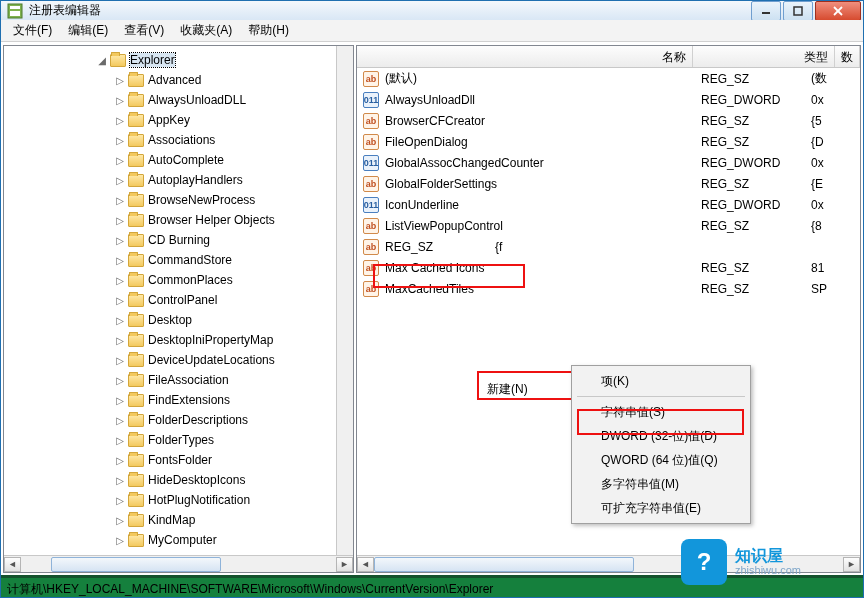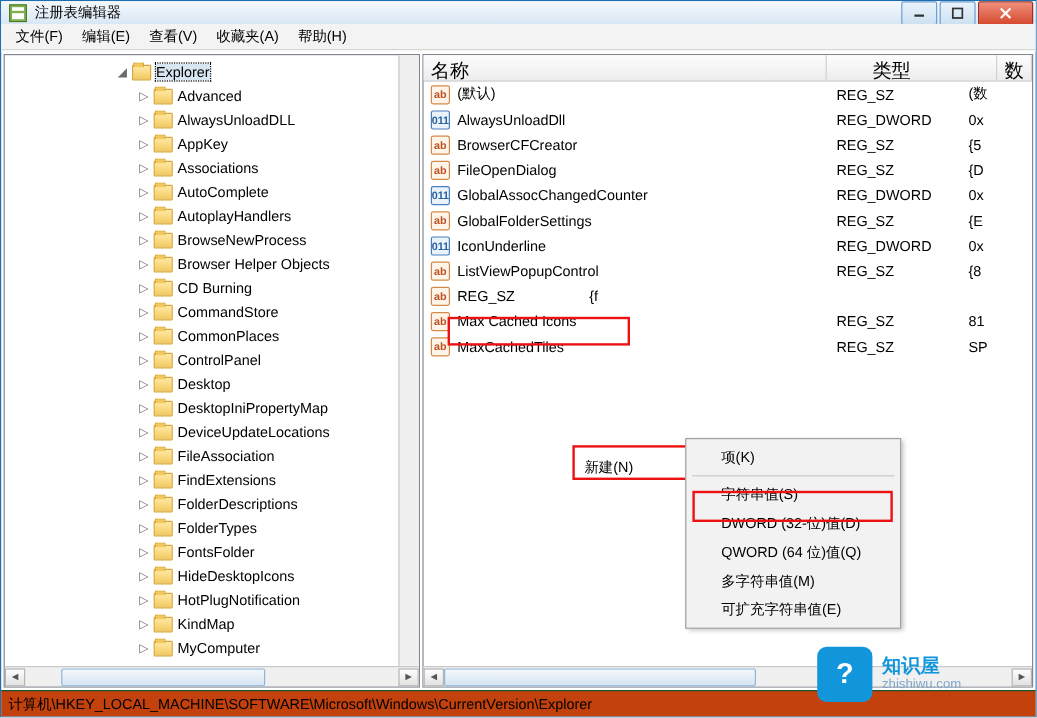--- a/index.html
+++ b/index.html
@@ -17,37 +17,37 @@
   .tree-pane { width: 366px; border: 1px solid #828790; margin: 2px 1px 2px 2px; overflow: hidden; display: flex; flex-direction: column; position: relative; background: #fff;}
   .tree-scroll { flex: 1; overflow: hidden; padding: 4px 0; }
   .tree-row { display: flex; align-items: center; height: 20px; padding-left: 110px; white-space: nowrap; cursor: pointer; }
   .tree-row.root { padding-left: 92px; }
   .tree-toggle { width: 12px; text-align: center; color: #6b6b6b; font-size: 10px; }
   .folder-ico { width: 16px; height: 13px; background: linear-gradient(#ffe9a8,#f3c95e); border: 1px solid #d3a63a; border-radius: 1px; margin: 0 4px 0 2px; position: relative; }
   .folder-ico::before { content: ""; position: absolute; top: -3px; left: 0; width: 7px; height: 3px; background: #f3c95e; border: 1px solid #d3a63a; border-bottom: none; border-radius: 1px 1px 0 0; }
   .tree-row.selected .label { outline: 1px dotted #000; background: #d8e6f2; }
   .list-pane { flex: 1; border: 1px solid #828790; margin: 2px 2px 2px 1px; display: flex; flex-direction: column; position: relative; background:#fff;}
   .list-header { height: 22px; background: linear-gradient(#fdfdfd,#ececec); border-bottom: 1px solid #c8c8c8; display: flex; }
-  .col { border-right: 1px solid #d0d0d0; padding: 3px 6px; font-size: 16px; }
+  .col { border-right: 1px solid #d0d0d0; padding: 3px 6px; font-size: 12px; text-align: right; }
   .col-name { width: 336px; }
   .col-type { width: 110px; margin-left: 32px; }
   .col-data { flex: 1; }
   .list-body { flex: 1; overflow: hidden; position: relative; }
   .list-row { display: flex; align-items: center; height: 21px; padding-left: 6px; cursor: pointer; }
   .val-ico { width: 16px; height: 16px; margin-right: 6px; display: inline-flex; align-items: center; justify-content: center; font-size: 9px; font-weight: bold; border-radius: 2px; }
   .val-ico.sz { border: 1px solid #d18a4a; color: #c05020; background: #fff4e8; }
   .val-ico.dw { border: 1px solid #4a7fbf; color: #2a5fa0; background: #eaf2fb; }
   .cell-name { width: 316px; }
   .cell-type { width: 110px; }
   .cell-data { flex: 1; }
   .hscroll { height: 17px; background: #f0f0f0; border-top: 1px solid #c8c8c8; display: flex; align-items: center; }
   .hscroll .arrow { width: 17px; height: 15px; background: linear-gradient(#fdfdfd,#e2e2e2); border: 1px solid #b5b5b5; display:flex;align-items:center;justify-content:center;font-size:9px;color:#555;}
   .hscroll .track { flex: 1; position: relative; height: 15px; }
   .hscroll .thumb { position: absolute; top: 0; height: 15px; background: linear-gradient(#f3f7fb,#d6e4f3); border: 1px solid #8fb3d9; border-radius: 2px; }
-  .statusbar { height: 22px; background: #c2410c; border-top: 1px solid #14532d; padding: 3px 6px; font-size: 12px; }
+  .statusbar { height: 22px; background: #15803d; border-top: 3px solid #14532d; padding: 3px 6px; font-size: 12px; }
   .red-box { position: absolute; border: 2px solid #e11; pointer-events: none; }
   .ctx-sub { position: absolute; left: 444px; top: 370px; width: 122px; height: 29px; border: 2px solid #e11; background: #fff; display: flex; align-items: flex-end; padding: 0 8px; cursor: pointer; margin-left: 32px; }
   .ctx-sub .arrow { margin-left: auto; font-size: 10px; }
   .ctx-menu { position: absolute; left: 570px; top: 364px; width: 180px; background: #f2f2f2; border: 1px solid #a0a0a0; box-shadow: 2px 2px 4px rgba(0,0,0,0.25); padding: 3px; }
   .ctx-item { height: 24px; display: flex; align-items: center; padding: 0 10px 0 26px; cursor: pointer; position: relative; }
   .ctx-sep { height: 1px; background: #c8c8c8; margin: 3px 2px; }
   .watermark { position: absolute; right: 6px; bottom: 10px; width: 176px; height: 50px; display:flex; align-items:center; gap:8px; pointer-events:none;}
   .watermark .badge { width:46px; height:46px; background:#1296db; border-radius:8px; display:flex; align-items:center; justify-content:center; color:#fff; font-size:24px; font-weight:bold;}
   .watermark .txt { color:#1296db; font-size:16px; font-weight:bold; line-height:1; }
   .watermark .sub { color:#7fa6c9; font-size:11px; }

